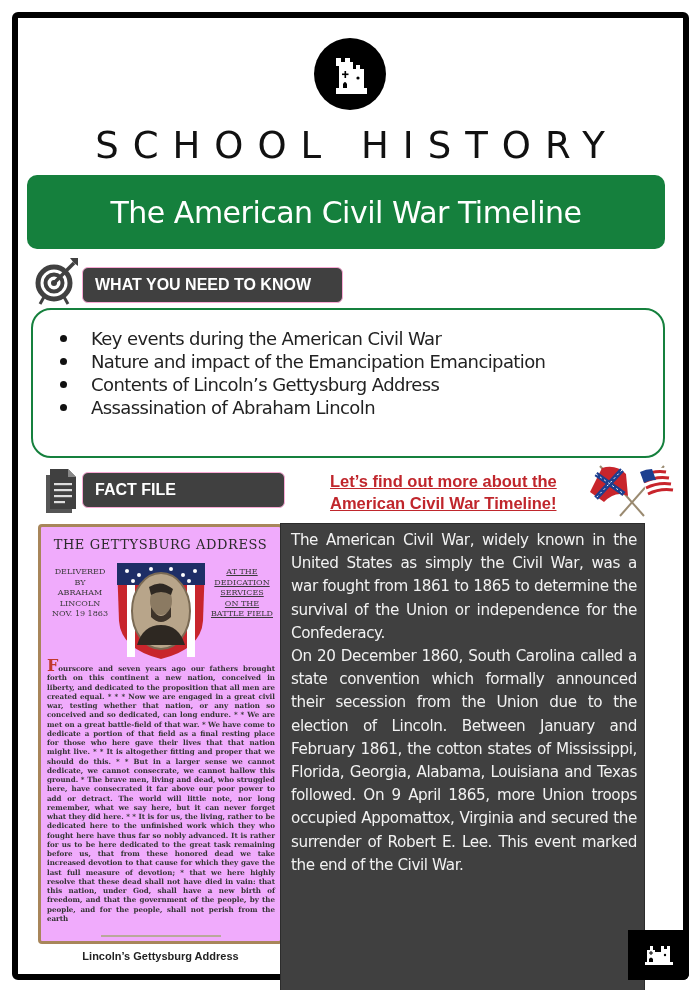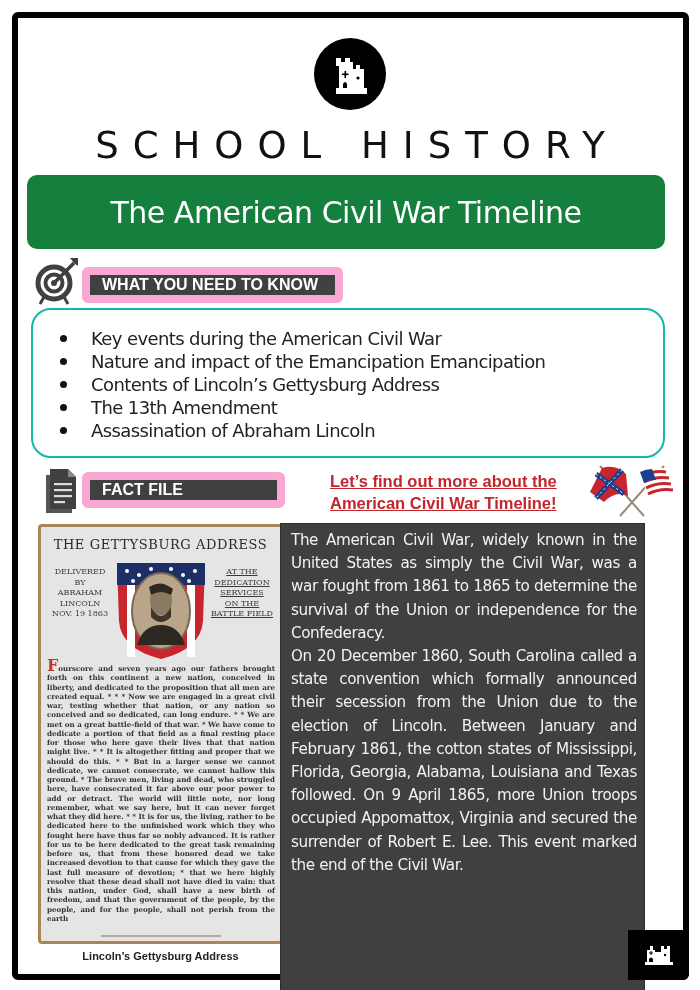--- a/index.html
+++ b/index.html
@@ -26,55 +26,55 @@
   .title-bar {
     position: absolute; left: 27px; top: 175px; width: 638px; height: 74px;
     background: #15803d; border-radius: 10px;
     display: flex; align-items: center; justify-content: center;
   }
   .title-bar span {
     color: #fff; font-family: "DejaVu Sans", sans-serif; font-size: 30px; letter-spacing: -0.5px;
   }
 
   .section-label {
-    position: absolute; height: 36px; background: #404040; border: 8px solid #f9a8d4;
+    position: absolute; height: 36px; background: #404040; border: 1px solid #f9a8d4;
     border-radius: 6px; color: #fff; font-weight: bold; font-size: 16px;
     display: flex; align-items: center; padding-left: 12px;
     font-family: "Liberation Sans", sans-serif;
   }
   .wytk-label { left: 82px; top: 267px; width: 261px; }
   .ff-label { left: 82px; top: 472px; width: 203px; }
 
   .target-icon { position: absolute; left: 34px; top: 254px; }
   .doc-icon { position: absolute; left: 42px; top: 467px; }
 
   .know-box {
     position: absolute; left: 31px; top: 308px; width: 634px; height: 150px;
-    border: 2px solid #14b8a6; border-radius: 20px; background: #fff;
+    border: 2px solid #15803d; border-radius: 20px; background: #fff;
   }
   .know-box ul { list-style: none; position: absolute; left: 24px; top: 17px; }
   .know-box li {
     position: relative; padding-left: 34px; font-size: 18px; line-height: 23px;
     color: #222; font-family: "DejaVu Sans", sans-serif; letter-spacing: -0.6px;
   }
   .know-box li::before {
     content: ""; position: absolute; left: 3px; top: 8px; width: 7px; height: 7px;
     border-radius: 50%; background: #111;
   }
 
   .cta {
     position: absolute; left: 330px; top: 470px; width: 248px; text-align: left;
     color: #c0262c; font-weight: bold; font-size: 16.5px; line-height: 22px;
     text-decoration: underline;
   }
   .flags { position: absolute; left: 586px; top: 462px; }
 
   .image-panel {
     position: absolute; left: 38px; top: 524px; width: 245px; height: 420px;
-    background: #e5e5e5; border: 3px solid #a8865a; border-radius: 4px;
+    background: #f0abfc; border: 3px solid #a8865a; border-radius: 4px;
     overflow: hidden;
   }
   .gb-title {
     position: absolute; left: 0; top: 10px; width: 100%; text-align: center;
     font-family: "DejaVu Serif", serif; font-size: 13px; color: #2a2a2a; letter-spacing: 0.6px;
   }
   .gb-left, .gb-right {
     position: absolute; top: 40px; width: 70px; text-align: center;
     font-family: "DejaVu Serif", serif; font-size: 8px; line-height: 10.5px; color: #3a3a3a;
   }
@@ -140,21 +140,20 @@
   <line x1="10" y1="43" x2="6" y2="50" stroke="#404040" stroke-width="3"></line>
   <line x1="30" y1="43" x2="34" y2="50" stroke="#404040" stroke-width="3"></line>
 </svg>
 <div class="section-label wytk-label">WHAT YOU NEED TO KNOW</div>
 
 <div class="know-box">
   <ul>
     <li>Key events during the American Civil War</li>
     <li>Nature and impact of the Emancipation Emancipation</li>
     <li>Contents of Lincoln’s Gettysburg Address</li>
-    <li>The 13th Amendment</li>
     <li>Assassination of Abraham Lincoln</li>
   </ul>
 </div>
 
 <svg class="doc-icon" width="36" height="48" viewBox="0 0 36 48">
   <path d="M4 8 L4 46 L30 46 L30 42 L8 42 L8 8 Z" fill="#555"></path>
   <path d="M8 2 L26 2 L34 10 L34 42 L8 42 Z" fill="#404040"></path>
   <path d="M26 2 L26 10 L34 10 Z" fill="#888"></path>
   <rect x="12" y="16" width="18" height="2.2" fill="#ddd"></rect>
   <rect x="12" y="22" width="18" height="2.2" fill="#ddd"></rect>

